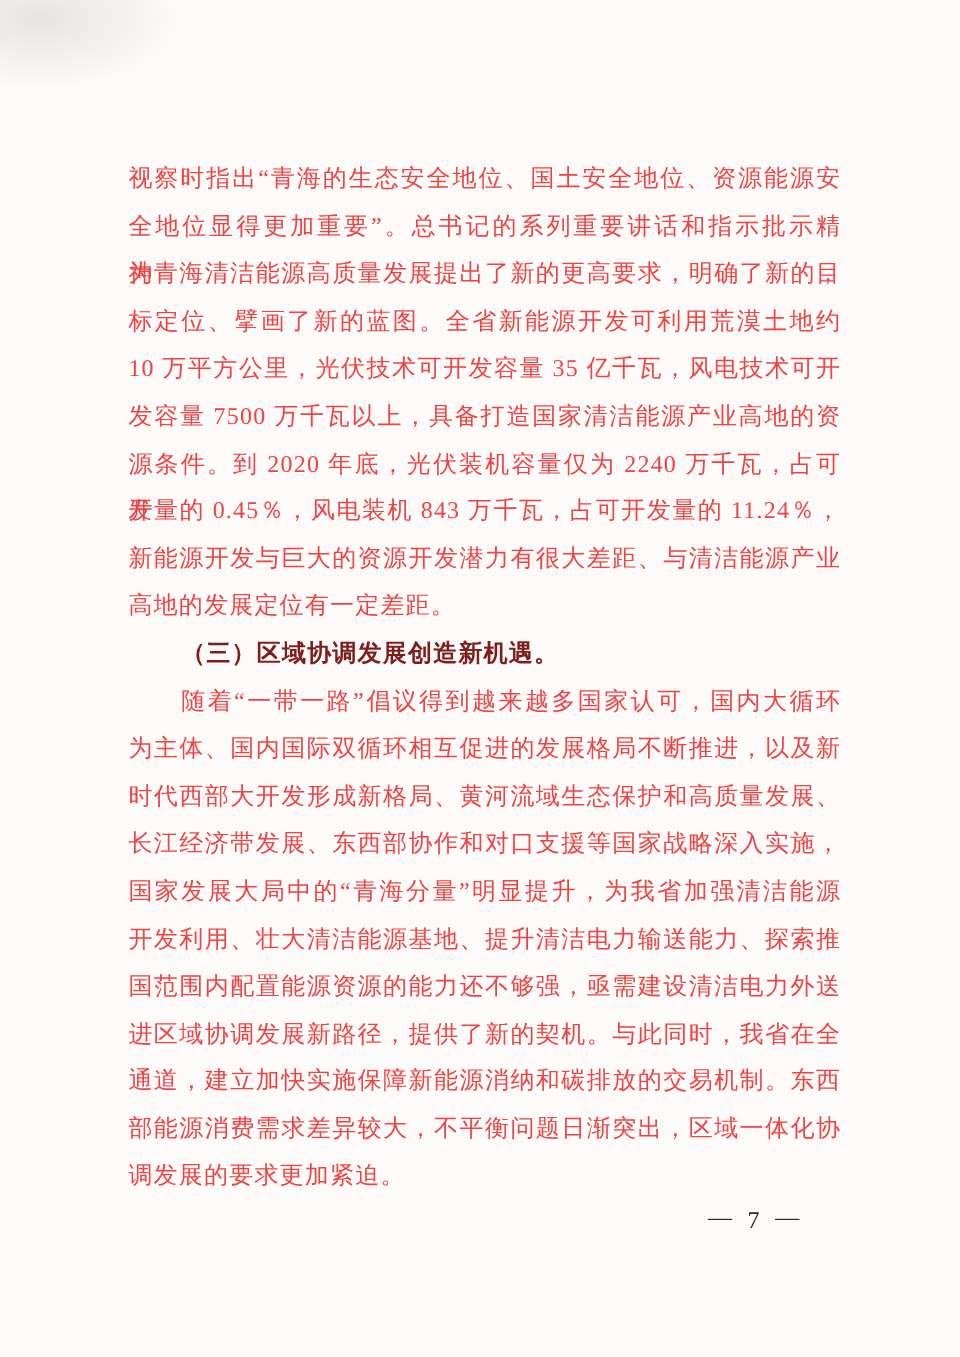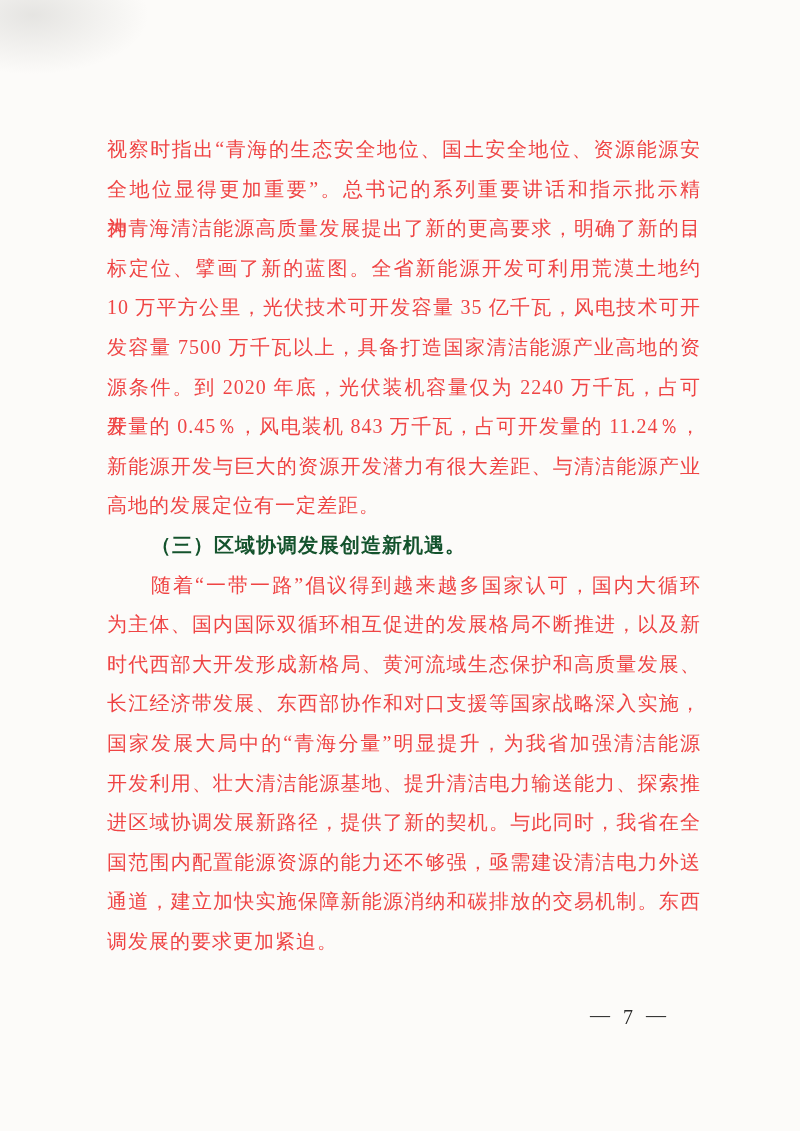--- a/index.html
+++ b/index.html
@@ -40,21 +40,21 @@
   }
   .just {
     text-align: justify;
     text-align-last: justify;
   }
   .indent {
     text-indent: 44px;
   }
   .heading {
     font-weight: bold;
-    color: #14532d;
+    color: #7f1d1d;
   }
   .footer {
     position: absolute;
     left: 590px;
     top: 1006px;
     display: flex;
     align-items: center;
     gap: 13px;
     font-size: 20px;
     color: #2a2a2a;
@@ -80,23 +80,24 @@
     <div class="line just">发量的 0.45％，风电装机 843 万千瓦，占可开发量的 11.24％，</div>
     <div class="line just">新能源开发与巨大的资源开发潜力有很大差距、与清洁能源产业</div>
     <div class="line">高地的发展定位有一定差距。</div>
     <div class="line heading indent">（三）区域协调发展创造新机遇。</div>
     <div class="line just indent">随着“一带一路”倡议得到越来越多国家认可，国内大循环</div>
     <div class="line just">为主体、国内国际双循环相互促进的发展格局不断推进，以及新</div>
     <div class="line just">时代西部大开发形成新格局、黄河流域生态保护和高质量发展、</div>
     <div class="line just">长江经济带发展、东西部协作和对口支援等国家战略深入实施，</div>
     <div class="line just">国家发展大局中的“青海分量”明显提升，为我省加强清洁能源</div>
     <div class="line just">开发利用、壮大清洁能源基地、提升清洁电力输送能力、探索推</div>
+    <div class="line just">国范围内配置能源资源的能力还不够强，亟需建设清洁电力外送</div>
     <div class="line just">进区域协调发展新路径，提供了新的契机。与此同时，我省在全</div>
-    <div class="line just">国范围内配置能源资源的能力还不够强，亟需建设清洁电力外送</div>
     <div class="line just">通道，建立加快实施保障新能源消纳和碳排放的交易机制。东西</div>
+    <div class="line just">部能源消费需求差异较大，不平衡问题日渐突出，区域一体化协</div>
     <div class="line">调发展的要求更加紧迫。</div>
   </div>
 
 <div class="footer">
   <span class="dash">—</span>
   <span>7</span>
   <span class="dash">—</span>
 </div>
 
 </body></html>

